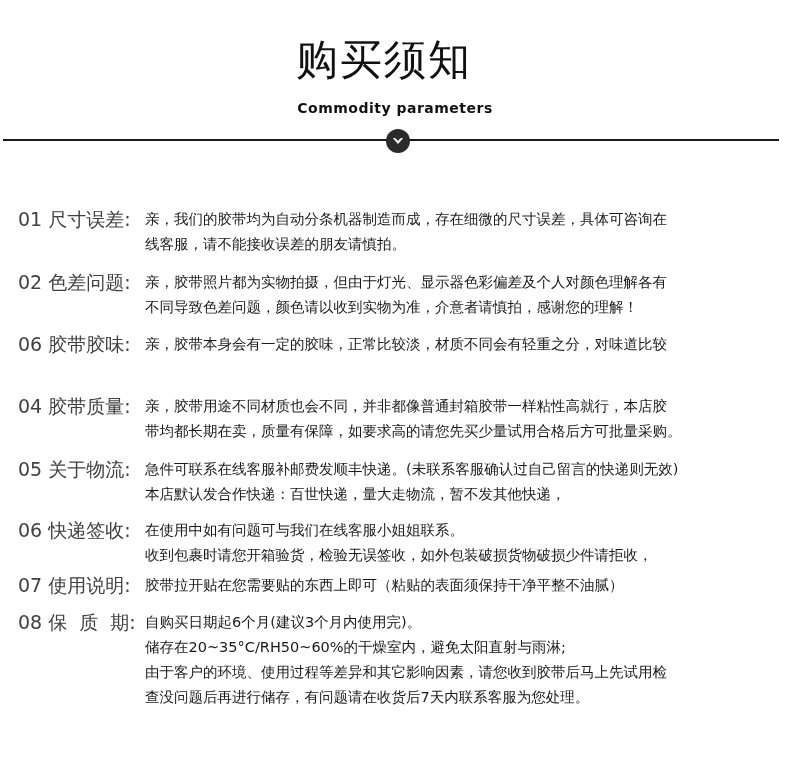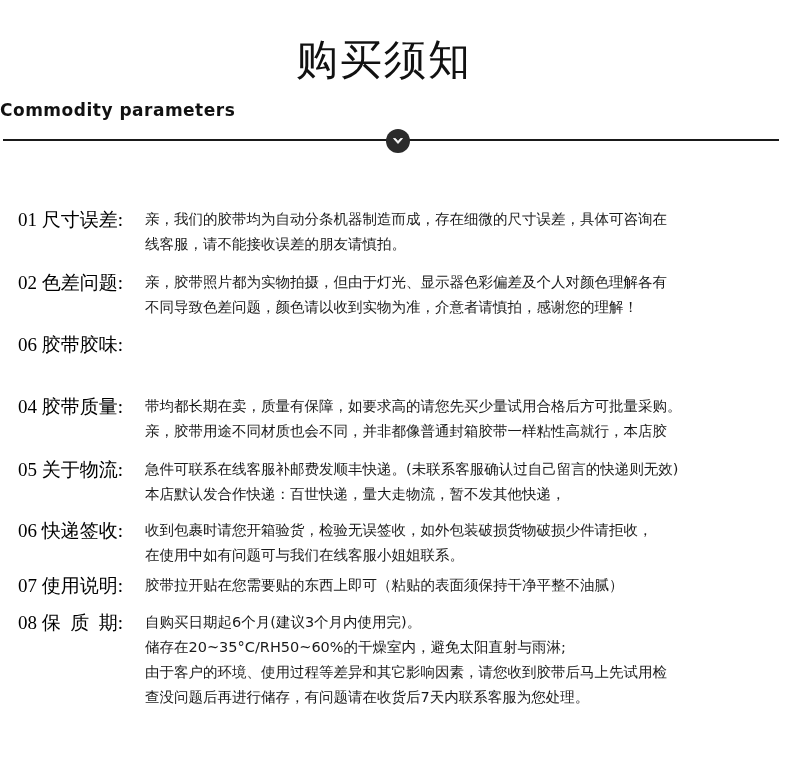--- a/index.html
+++ b/index.html
@@ -25,22 +25,22 @@
       font-weight: normal;
       letter-spacing: 2px;
       color: #111111;
       line-height: 60px;
     }
     .subtitle {
       position: absolute;
       left: 0;
       width: 790px;
       top: 100px;
-      text-align: left;
-      font-size: 17px;
+      text-align: center;
+      font-size: 14px;
       font-weight: bold;
       color: #111111;
       letter-spacing: 0.5px;
     }
     .divider {
       position: absolute;
       left: 3px;
       width: 776px;
       top: 139px;
       height: 2px;
@@ -69,24 +69,23 @@
     .row {
       position: absolute;
       left: 0;
       width: 790px;
     }
     .label {
       position: absolute;
       left: 18px;
       width: 130px;
       font-size: 19px;
-      color: #000000;
+      color: #404040;
       white-space: nowrap;
       line-height: 25px;
-      font-family: Liberation Serif, serif;
     }
     .lines {
       position: absolute;
       left: 145px;
       width: 640px;
     }
     .line {
       display: block;
       font-size: 14.5px;
       line-height: 25px;
@@ -121,44 +120,45 @@
     <div class="label">02 色差问题:</div>
     <div class="lines">
       <span class="line">亲，胶带照片都为实物拍摄，但由于灯光、显示器色彩偏差及个人对颜色理解各有</span>
       <span class="line">不同导致色差问题，颜色请以收到实物为准，介意者请慎拍，感谢您的理解！</span>
     </div>
   </div>
 
   <div class="row" style="top:332px;">
     <div class="label">06 胶带胶味:</div>
     <div class="lines">
+      <span class="line">亲，胶带本身会有一定的胶味，正常比较淡，材质不同会有轻重之分，对味道比较</span>
     </div>
   </div>
 
   <div class="row" style="top:394px;">
     <div class="label">04 胶带质量:</div>
     <div class="lines">
+      <span class="line">亲，胶带用途不同材质也会不同，并非都像普通封箱胶带一样粘性高就行，本店胶</span>
       <span class="line">带均都长期在卖，质量有保障，如要求高的请您先买少量试用合格后方可批量采购。</span>
-      <span class="line">亲，胶带用途不同材质也会不同，并非都像普通封箱胶带一样粘性高就行，本店胶</span>
     </div>
   </div>
 
   <div class="row" style="top:457px;">
     <div class="label">05 关于物流:</div>
     <div class="lines">
       <span class="line">急件可联系在线客服补邮费发顺丰快递。(未联系客服确认过自己留言的快递则无效)</span>
       <span class="line">本店默认发合作快递：百世快递，量大走物流，暂不发其他快递，</span>
     </div>
   </div>
 
   <div class="row" style="top:518px;">
     <div class="label">06 快递签收:</div>
     <div class="lines">
+      <span class="line">在使用中如有问题可与我们在线客服小姐姐联系。</span>
       <span class="line">收到包裹时请您开箱验货，检验无误签收，如外包装破损货物破损少件请拒收，</span>
-      <span class="line">在使用中如有问题可与我们在线客服小姐姐联系。</span>
     </div>
   </div>
 
   <div class="row" style="top:573px;">
     <div class="label">07 使用说明:</div>
     <div class="lines">
       <span class="line">胶带拉开贴在您需要贴的东西上即可（粘贴的表面须保持干净平整不油腻）</span>
     </div>
   </div>
 

